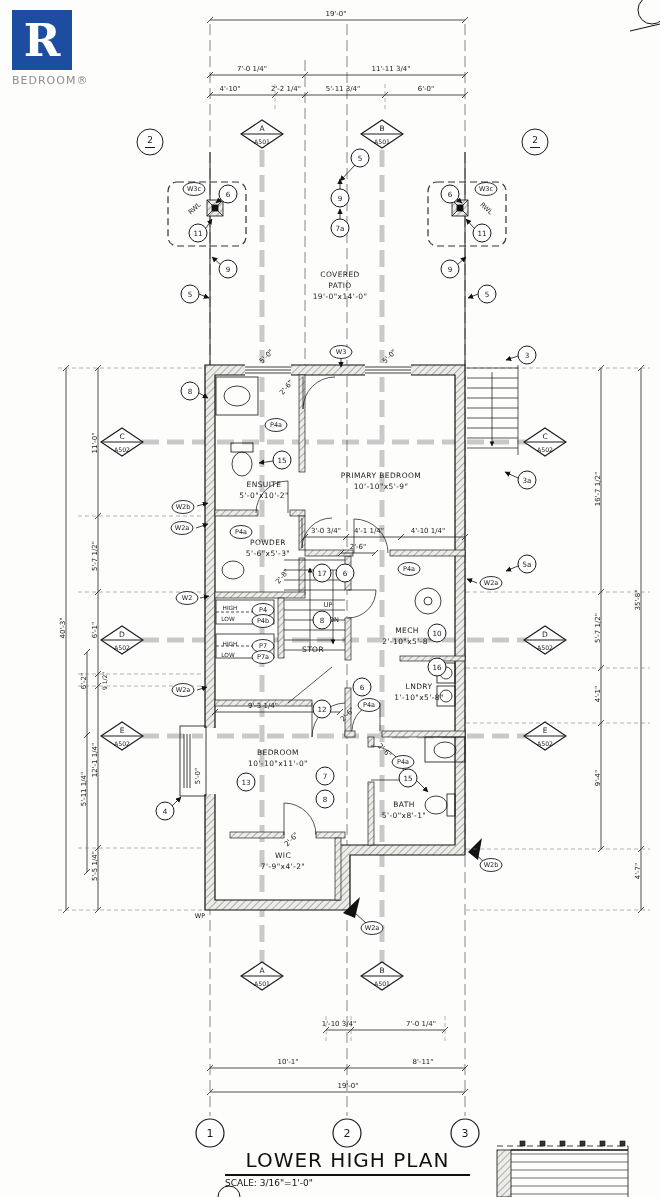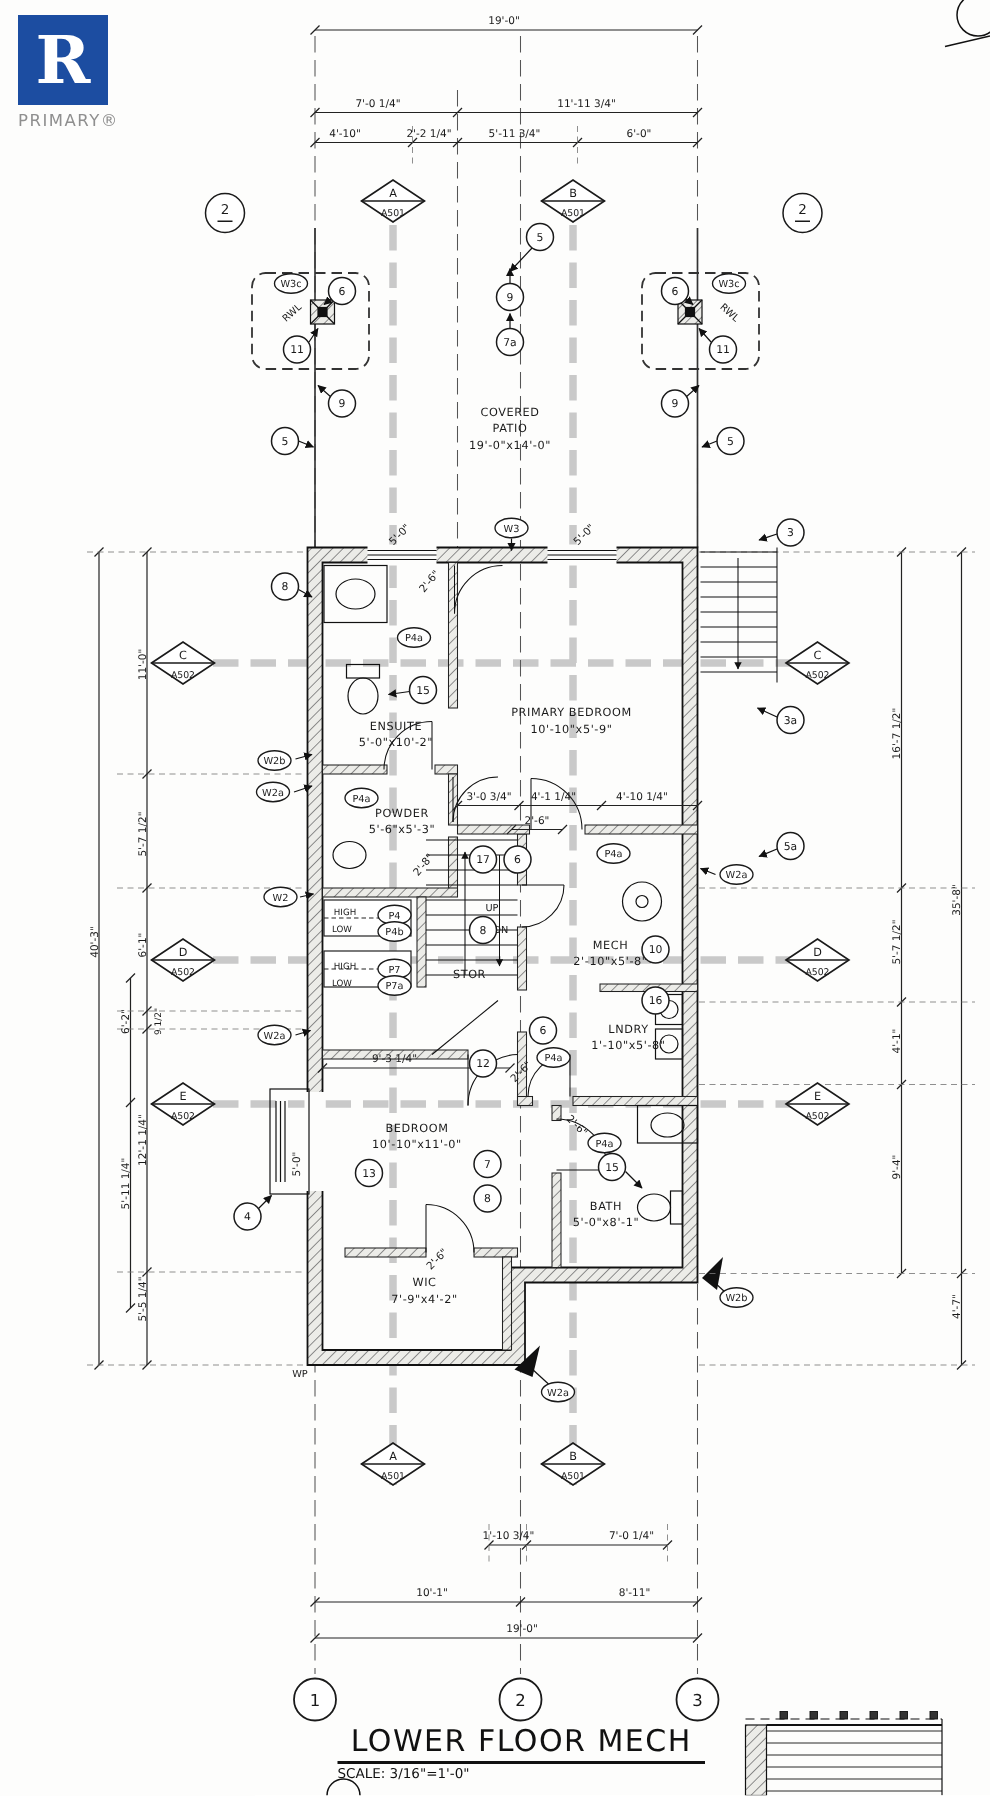--- a/index.html
+++ b/index.html
@@ -658,20 +658,20 @@
         </g>
         <g>
           <circle cx="465" cy="1133" r="14" fill="#fff" stroke="#1a1a1a" stroke-width="1.2"></circle>
           <text x="465" y="1137" font-size="11" text-anchor="middle">3</text>
         </g>
       </g>
   </svg>
 
   <div class="logo">
     <div class="logo-box">R</div>
-    <div class="logo-text">PRIMARY®</div>
+    <div class="logo-text">BEDROOM®</div>
   </div>
 
   <div class="title-block">
-    <div class="title">LOWER FLOOR MECH</div>
+    <div class="title">LOWER HIGH PLAN</div>
     <div class="scale">SCALE: 3/16"=1'-0"</div>
   </div>
 </div>
 
 </body></html>

